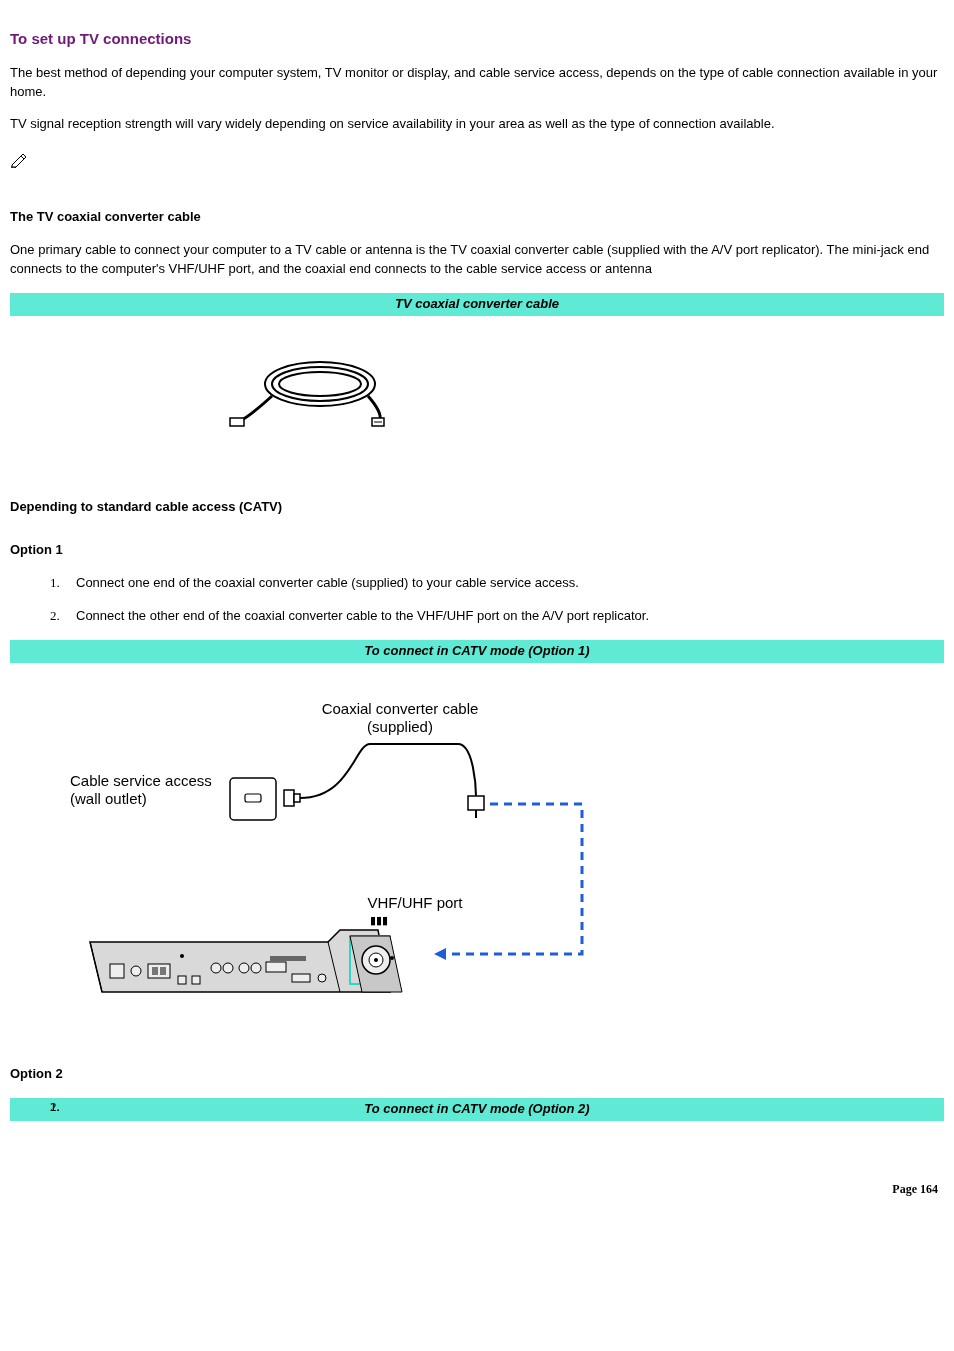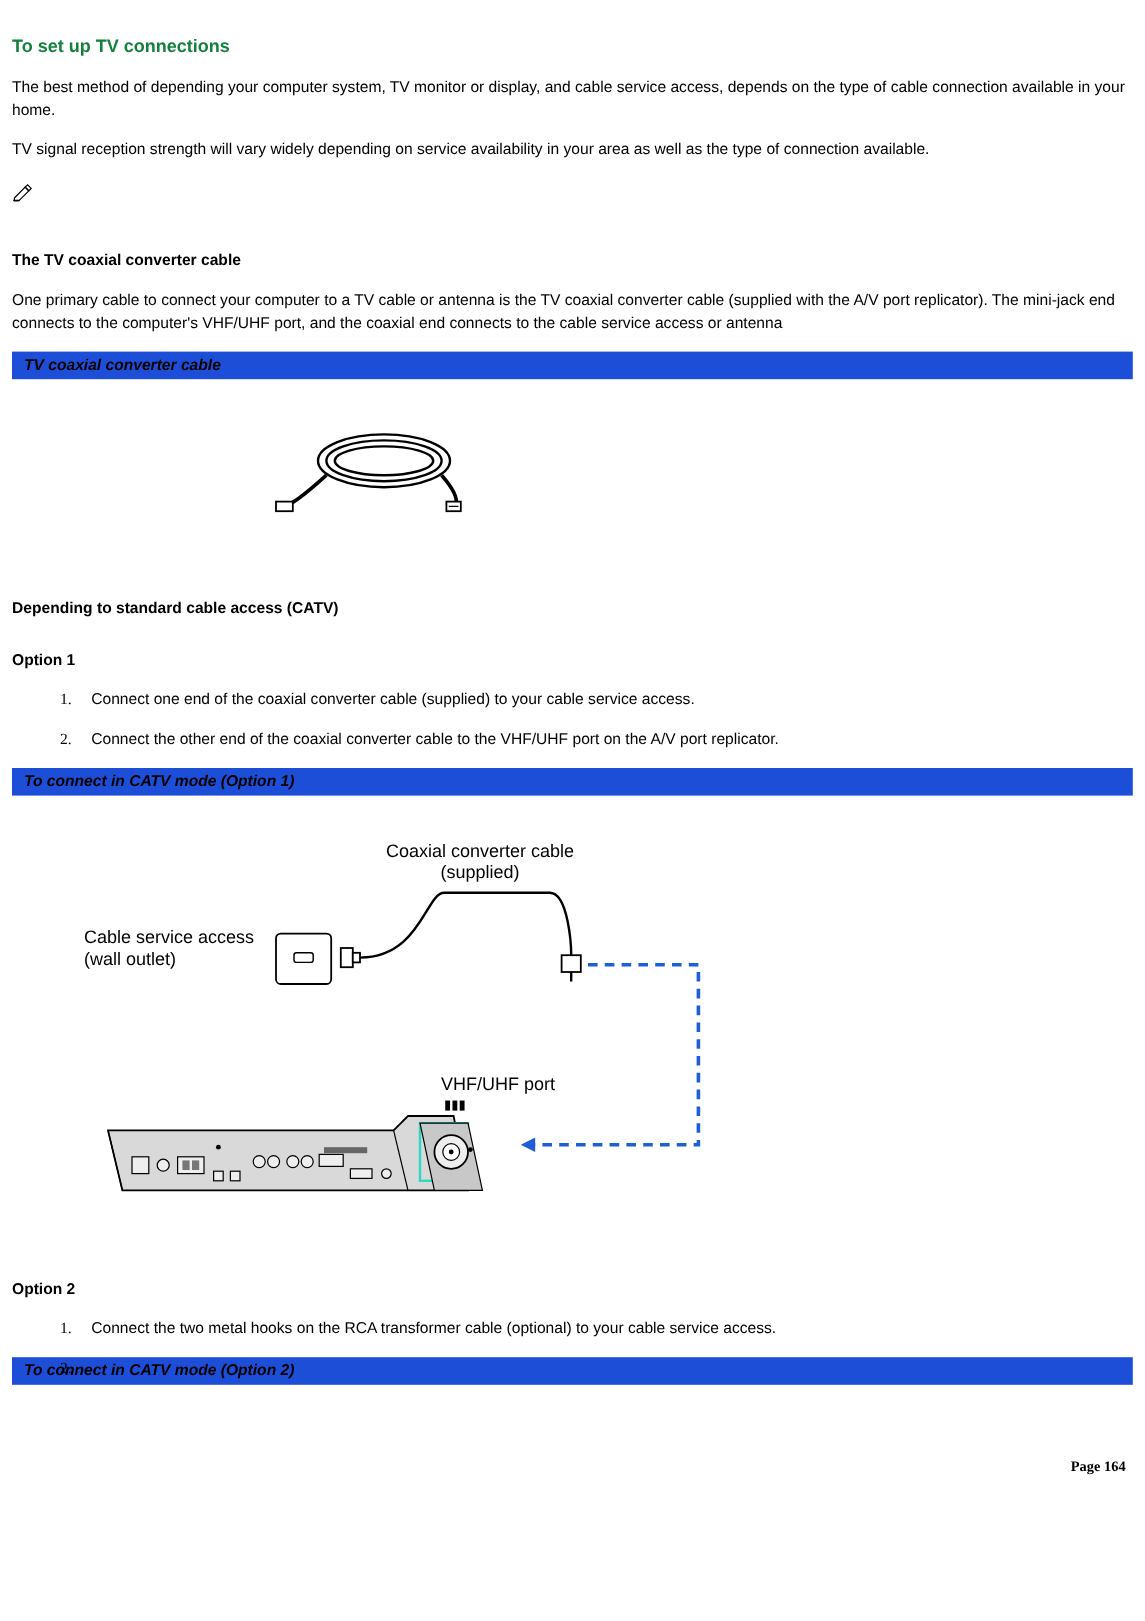--- a/index.html
+++ b/index.html
@@ -5,46 +5,47 @@
   body {
     font-family: Verdana, Geneva, sans-serif;
     font-size: 13px;
     color: #000;
     margin: 0;
     padding: 10px 10px 10px 10px;
     width: 934px;
     line-height: 1.45;
   }
   h2.title {
-    color: #15803d;
+    color: #701a75;
     font-size: 15px;
     font-weight: bold;
     margin: 18px 0 14px 0;
   }
   p { margin: 0 0 14px 0; }
   .note-block { margin: 18px 0 34px 0; }
   .note-icon {
     display: inline-block;
     vertical-align: -3px;
     margin-right: 2px;
   }
   .sub-heading {
     font-weight: bold;
     font-size: 13px;
     margin: 17px 0 14px 0;
   }
   .purple-bar {
-    background: #1d4ed8;
+    background: #5eead4;
     font-style: italic;
     font-weight: bold;
     font-size: 13px;
     padding: 2px 10px 2px 10px;
     margin: 0 0 0 0;
     width: 100%;
     box-sizing: border-box;
+    text-align: center;
   }
   .cable-fig {
     text-align: left;
     padding: 30px 0 40px 200px;
   }
   .option-heading {
     font-weight: bold;
     margin: 24px 0 14px 0;
   }
   ol.steps {
@@ -180,19 +181,19 @@
       <circle cx="306" cy="264" r="14" fill="#eee" stroke="#000" stroke-width="1.5"></circle>
       <circle cx="306" cy="264" r="7" fill="#fff" stroke="#000"></circle>
       <circle cx="306" cy="264" r="2" fill="#000"></circle>
       <circle cx="322" cy="262" r="2" fill="#000"></circle>
     </g>
   </svg>
 </div>
 
 <p class="option-heading">Option 2</p>
 <ol class="steps">
-  <li><span class="num">1.</span><span>Connect the two metal hooks on the RCA transformer cable (optional) to your cable service access.</span></li>
+  <li><span class="num">1.</span></li>
   <li><span class="num">2.</span></li>
 </ol>
 
 <div class="purple-bar">To connect in CATV mode (Option 2)</div>
 
 <div class="page-footer">Page 164</div>
 
 </body></html>

